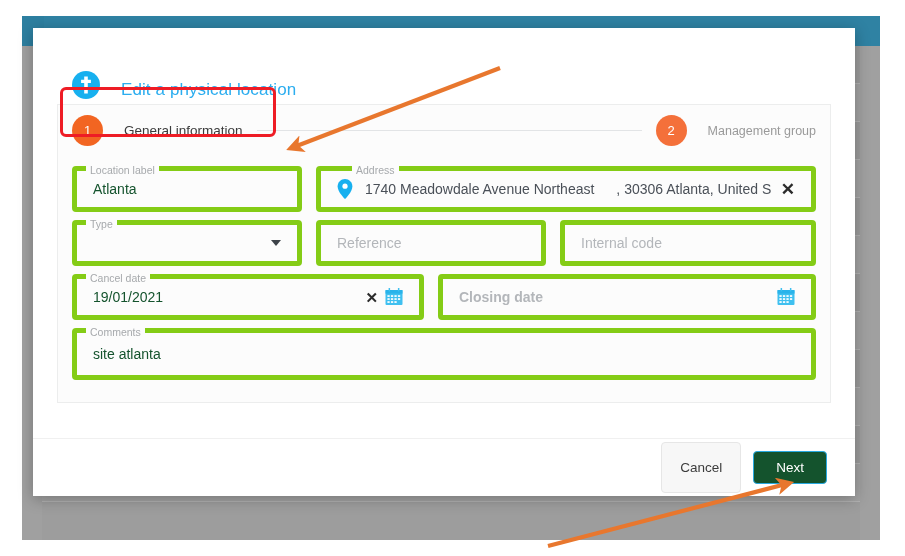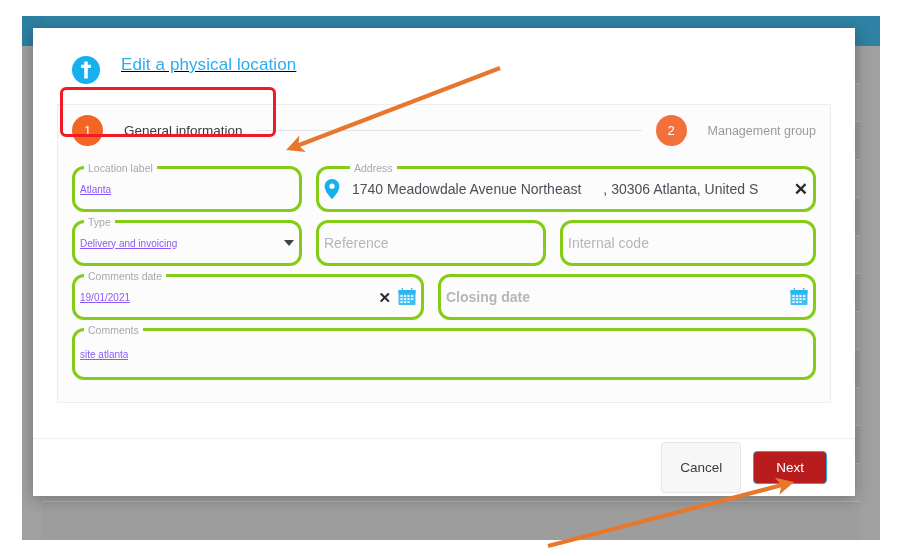--- a/index.html
+++ b/index.html
@@ -68,24 +68,23 @@
     left: 33px; top: 28px;
     width: 822px; height: 468px;
     background: #ffffff;
     box-shadow: 0 3px 14px rgba(0,0,0,.28);
     z-index: 10;
   }
 
   
   #modal-header {
     display: flex;
-    align-items: flex-start;
+    align-items: flex-end;
     padding: 27px 0 0 38px;
     height: 72px;
-    text-decoration: underline;
   }
   #header-icon {
     width: 30px; height: 30px;
     flex: 0 0 30px;
     margin-right: 20px;
   }
   #modal-title {
     font-size: 17px;
     color: #2badef;
     font-weight: 400;
@@ -158,43 +157,42 @@
   .form-row {
     display: flex;
     gap: 14px;
     margin-bottom: 8px;
   }
 
   
   .field {
     position: relative;
     background: #fcfcfc;
-    border: 3px solid #84cc16;
-    border-radius: 12px;
+    border: 5px solid #84cc16;
+    border-radius: 4px;
     height: 46px;
     display: flex;
     align-items: center;
-    padding: 0 5px;
+    padding: 0 16px;
   }
   .field.has-label { }
   .field-legend {
     position: absolute;
     top: -7px; left: 9px;
     background: #fcfcfc;
     padding: 0 4px;
     font-size: 10.5px;
     color: #a6a9ac;
     line-height: 12px;
   }
   .field-value {
-    font-size: 10px;
-    color: #8b5cf6;
+    font-size: 14px;
+    color: #14532d;
     white-space: nowrap;
     overflow: hidden;
-    text-decoration: underline;
   }
   .field-placeholder {
     font-size: 14px;
     color: #b3b6ba;
     white-space: nowrap;
   }
   .f-grow { flex: 1 1 auto; min-width: 0; }
 
   .w-label   { width: 230px; flex: 0 0 230px; }
   .w-address { flex: 1 1 auto; min-width: 0; }
@@ -266,21 +264,21 @@
     cursor: pointer;
     border: 1px solid transparent;
     line-height: 1;
   }
   #cancel-btn {
     background: #f7f7f7;
     color: #3c3c3c;
     border-color: #e6e6e6;
   }
   #next-btn {
-    background: #b91c1c;
+    background: #14532d;
     color: #ffffff;
     border-color: #28aae1;
     padding: 9px 22px;
   }
 
   
   #annotations {
     position: absolute;
     left: 0; top: 0; width: 905px; height: 556px;
     pointer-events: none;
@@ -364,36 +362,35 @@
           <span class="addr-street">1740 Meadowdale Avenue Northeast</span>
           <span class="addr-rest">, 30306 Atlanta, United S</span>
         </span>
         <span class="x-icon">✕</span>
       </div>
     </div>
 
     <div class="form-row">
       <div class="field has-label w-type">
         <span class="field-legend">Type</span>
-        <span class="field-value">Delivery and invoicing</span>
         <span class="caret"></span>
       </div>
 
       <div class="field w-ref">
         <span class="field-placeholder">Reference</span>
       </div>
 
       <div class="field w-intcode">
         <span class="field-placeholder">Internal code</span>
       </div>
     </div>
 
     <div class="form-row">
       <div class="field has-label w-open">
-        <span class="field-legend">Comments date</span>
+        <span class="field-legend">Cancel date</span>
         <span class="field-value">19/01/2021</span>
         <span class="field-right-group">
           <span class="x-icon small">✕</span>
           <span class="cal-icon">
             <svg width="18" height="18" viewBox="0 0 18 18">
               <rect x="0.5" y="2" width="17" height="15" rx="1" fill="#3fc0f0"></rect>
               <rect x="0.5" y="2" width="17" height="3.6" fill="#29b3ea"></rect>
               <rect x="3.6" y="0" width="1.5" height="3.4" fill="#3fc0f0"></rect>
               <rect x="12.9" y="0" width="1.5" height="3.4" fill="#3fc0f0"></rect>
               <g fill="#ffffff">

